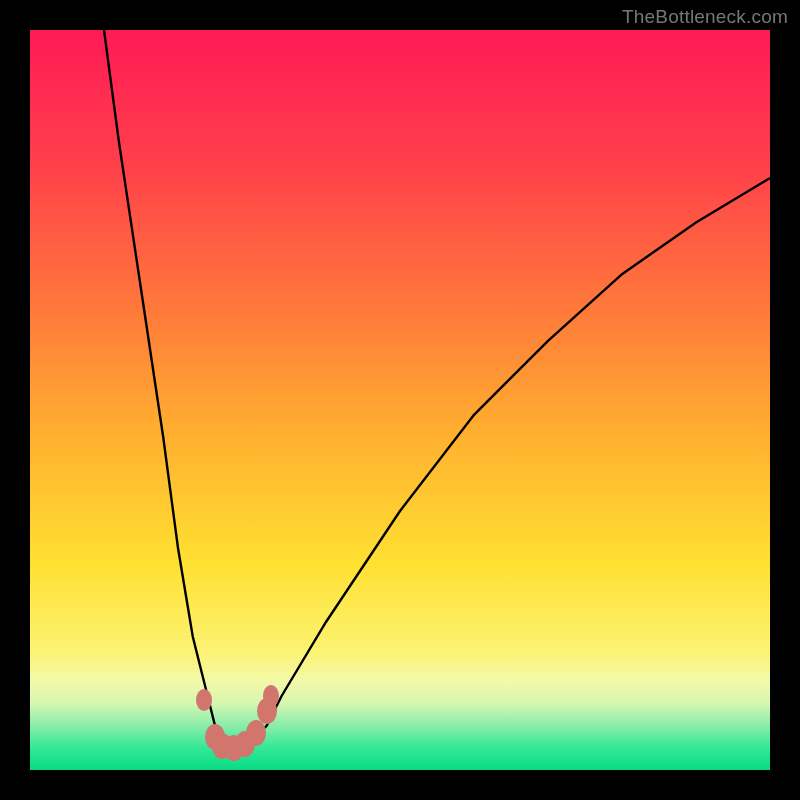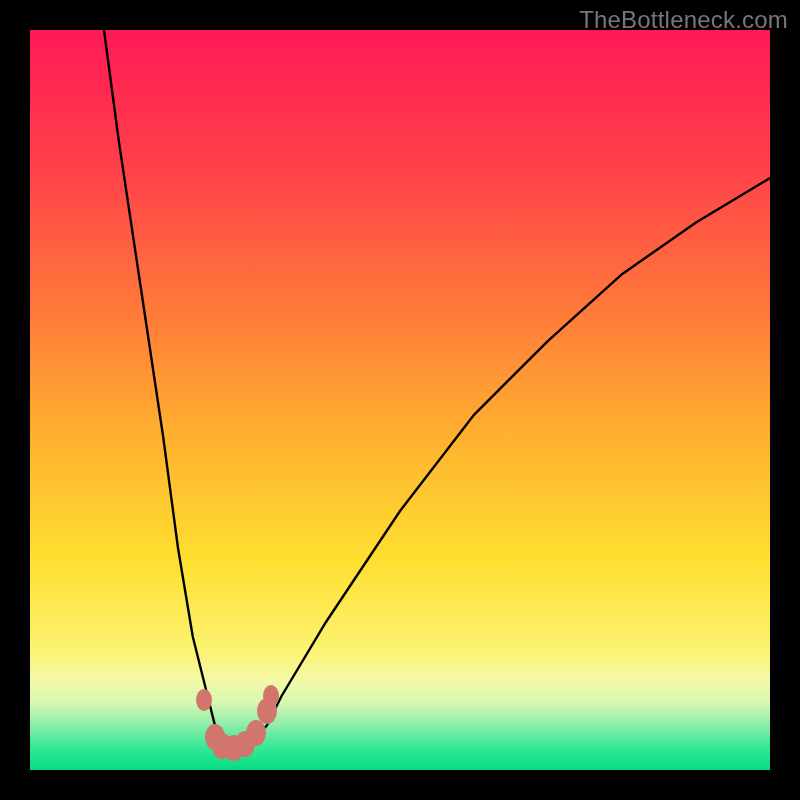--- a/index.html
+++ b/index.html
@@ -30,21 +30,21 @@
     left: 0;
     top: 0;
     width: 100%;
     height: 100%;
   }
   .watermark {
     position: absolute;
     top: 6px;
     right: 12px;
     color: #777;
-    font-size: 24px;
+    font-size: 19px;
     letter-spacing: 0.2px;
     font-weight: 500;
   }
   svg.curve {
     position: absolute;
     left: 0;
     top: 0;
     width: 100%;
     height: 100%;
   }

